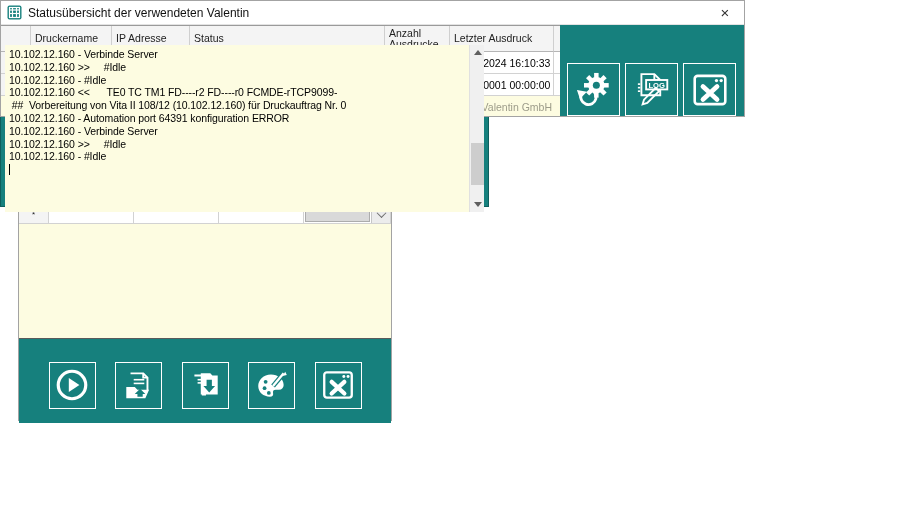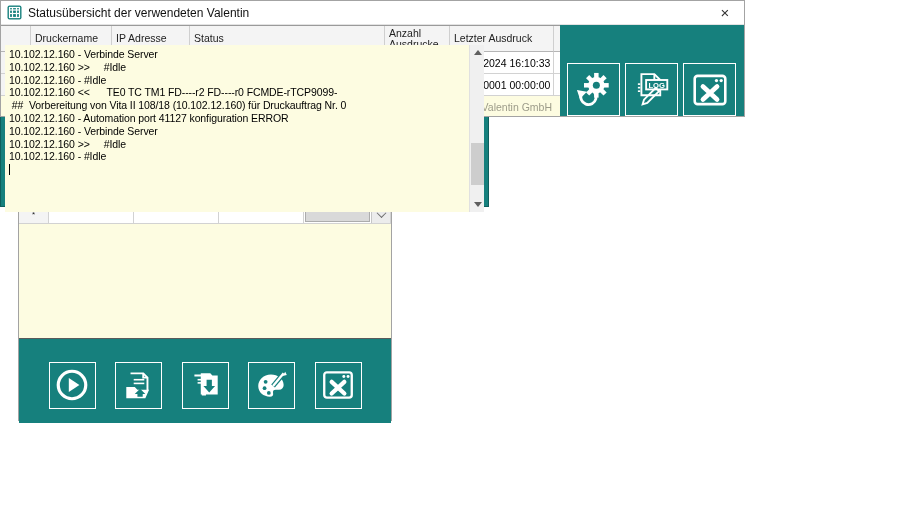--- a/index.html
+++ b/index.html
@@ -378,22 +378,22 @@
       </span>
     </div>
   </div>
   <div id="w3-focusline"></div>
   <div id="w3-log">
     <div id="w3-text">
       <div class="log-line">10.102.12.160 - Verbinde Server</div>
       <div class="log-line">10.102.12.160 &gt;&gt;     #Idle</div>
       <div class="log-line">10.102.12.160 - #Idle</div>
       <div class="log-line">10.102.12.160 &lt;&lt;      TE0 TC TM1 FD----r2 FD----r0 FCMDE-rTCP9099-</div>
-      <div class="log-line"> ##  Vorbereitung von Vita II 108/18 (10.102.12.160) für Druckauftrag Nr. 0</div>
-      <div class="log-line">10.102.12.160 - Automation port 41127 konfiguration ERROR</div>
+      <div class="log-line"> ##  Vorbereitung von Vita II 108/12 (10.102.12.160) für Druckauftrag Nr. 0</div>
+      <div class="log-line">10.102.12.160 - Automation port 64391 konfiguration ERROR</div>
       <div class="log-line">10.102.12.160 - Verbinde Server</div>
       <div class="log-line">10.102.12.160 &gt;&gt;     #Idle</div>
       <div class="log-line">10.102.12.160 - #Idle</div>
       <div class="log-line"><span class="caret"></span></div>
     </div>
     <div id="w3-scroll">
       <div class="sb-btn" style="top:0">
           <span class="tri-up"></span>
         </div>
       <div id="w3-thumb"></div>

